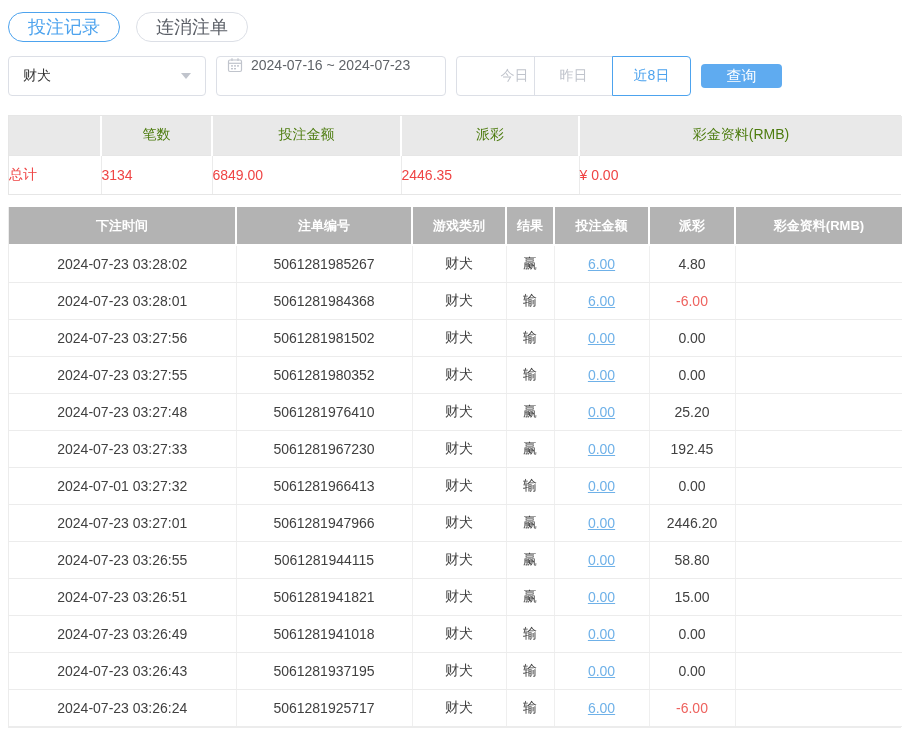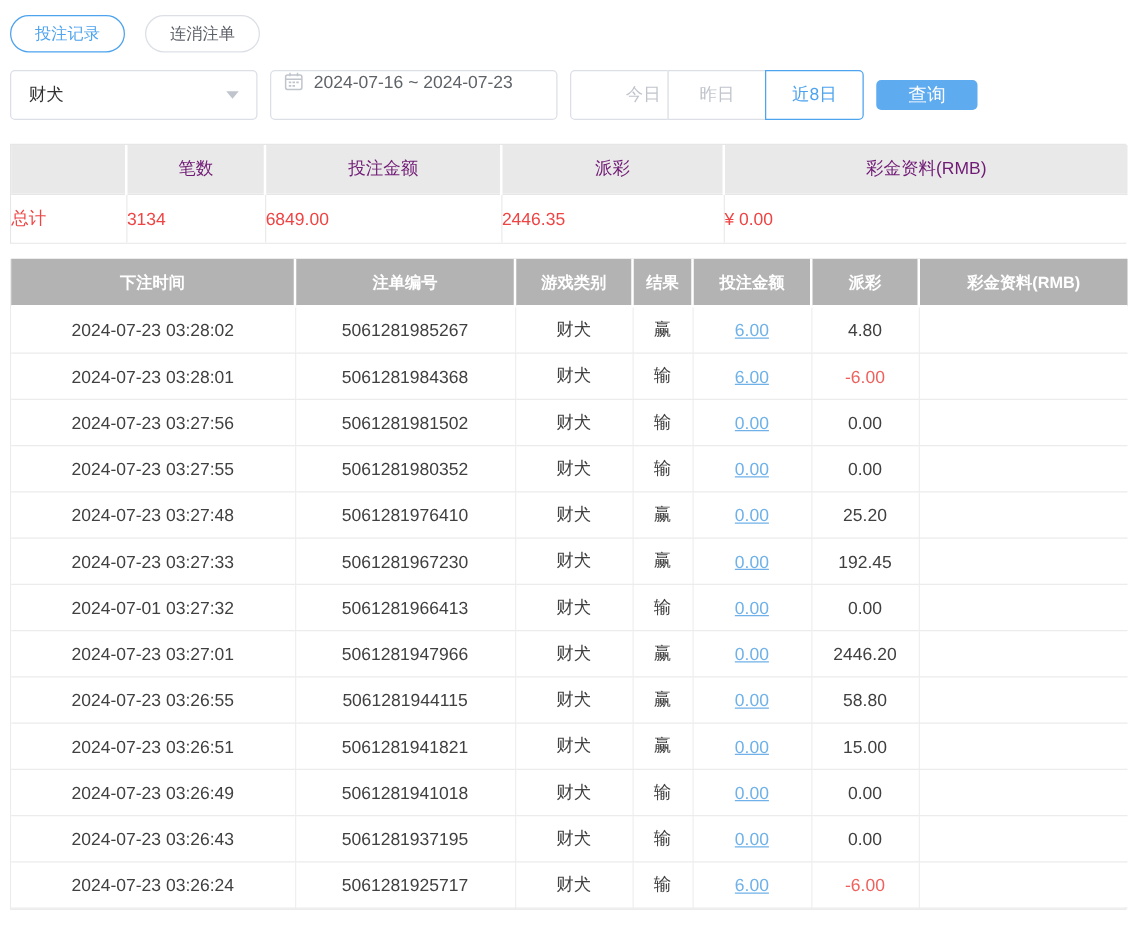--- a/index.html
+++ b/index.html
@@ -2,21 +2,21 @@
 <html style="--accent: #4da3ee; --accent-fill: #5fabf0; --link: #6fb1e8; --negative: #ee625e; --header-bg: #b3b3b3;"><head>
 <meta charset="utf-8">
 <style>
   * { margin:0; padding:0; box-sizing:border-box; }
   html,body { background:#fff; }
   body { font-family:"Liberation Sans","DejaVu Sans",sans-serif; color:#404040; }
   .page { position:relative; width:909px; height:756px; overflow:hidden; background:#fff; padding:12px 8px 0 8px; }
 
   
   .tabs-row { display:flex; gap:16px; height:30px; }
-  .pill { height:30px; padding:0 19px; border-radius:15px; background:#fff; font-size:13px;
+  .pill { height:30px; padding:0 19px; border-radius:15px; background:#fff; font-size:18px;
           display:inline-flex; align-items:center; justify-content:center; cursor:pointer; }
   .pill.active { border:1px solid var(--accent); color:var(--accent); }
   .pill.inactive { border:1px solid #dcdfe6; color:#5a5e66; }
 
   
   .toolbar { display:flex; align-items:center; margin-top:14px; height:40px; }
   .select-box { width:198px; height:40px; border:1px solid #dcdfe6; border-radius:4px; background:#fff;
                 display:flex; align-items:center; padding:0 14px; font-size:14px; color:#333; cursor:pointer; }
   .select-box .spacer { flex:1; }
   .caret-down { width:0; height:0; border-left:5px solid transparent; border-right:5px solid transparent;
@@ -30,21 +30,21 @@
                      font-family:inherit; }
   .btn-group .qbtn:first-child { margin-left:0; border-radius:4px 0 0 4px;padding-left:38px; }
   .btn-group .qbtn:last-child { border-radius:0 4px 4px 0; }
   .btn-group .qbtn.active { border-color:var(--accent); color:var(--accent); z-index:2; }
   .search-btn { margin-left:10px; width:81px; height:24px; background:var(--accent-fill); border:none;
                 border-radius:4px; color:#fff; font-size:15px; cursor:pointer; font-family:inherit; }
 
   
   .summary-wrap { margin-top:19px; border:1px solid #e6e6e6; }
   table { border-collapse:collapse; table-layout:fixed; width:893px; }
-  .summary-table th { background:#e9e9e9; height:39px; font-size:14px; font-weight:normal; color:#701a75;
+  .summary-table th { background:#e9e9e9; height:39px; font-size:14px; font-weight:normal; color:#4d7c0f;
                       border-right:2px solid #fff; text-align:center; }
   .summary-table th:last-child { border-right:none; }
   .summary-table td { background:#fff; height:39px; font-size:14px; color:#ef4444; text-align:left;
                       border-top:1px solid #e6e6e6; border-right:1px solid #ebebeb; }
   .summary-table td:last-child { border-right:none; }
 
   
   .records-wrap { margin-top:12px; border:1px solid #ececec; border-top:none; }
   .records-table th { background:var(--header-bg); height:38px; color:#fff; font-size:13px; font-weight:bold;
                       border-right:2px solid #fff; border-bottom:2px solid #fff; text-align:center; }

